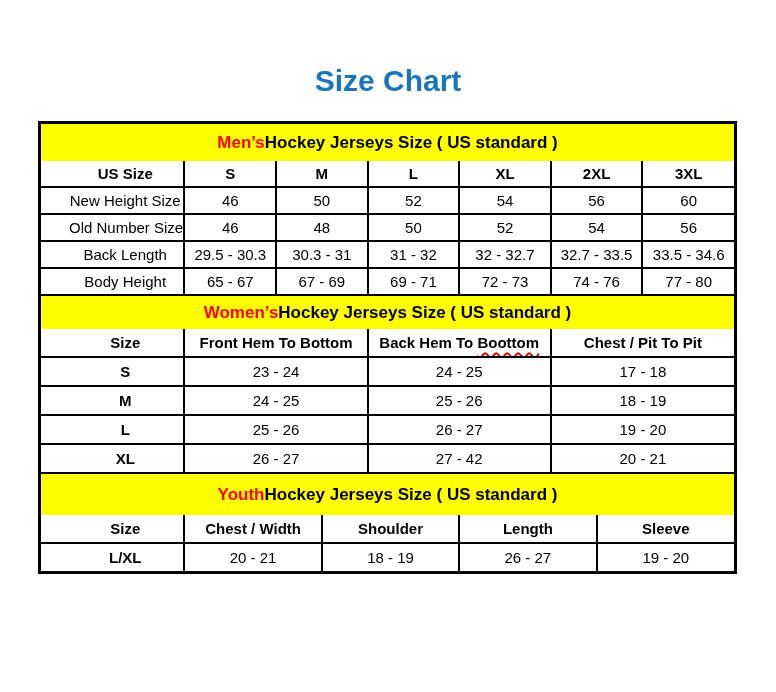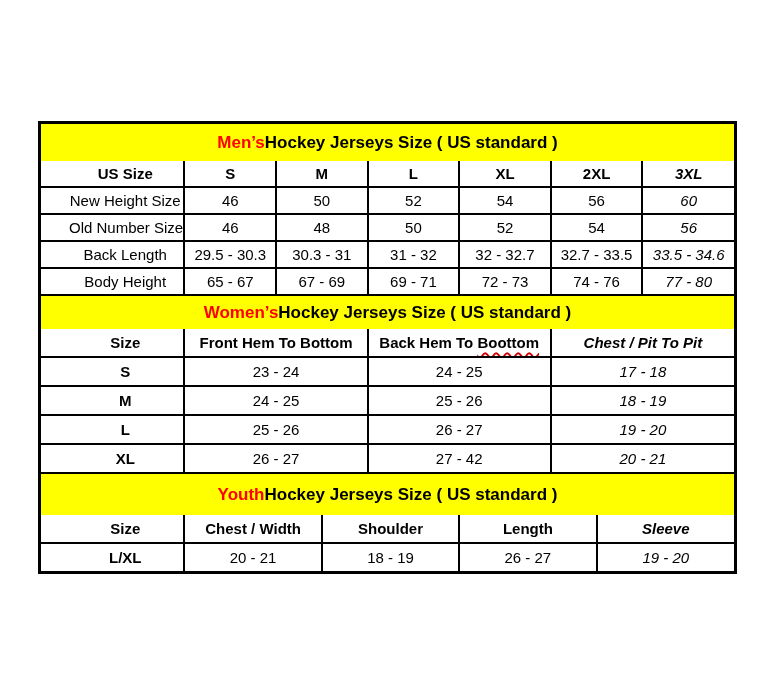--- a/index.html
+++ b/index.html
@@ -54,21 +54,21 @@
   table.grid td {
     border: 2px solid #000;
     text-align: center;
     vertical-align: middle;
     font-size: 15px;
     padding: 0 2px;
     overflow: hidden;
     white-space: nowrap;
   }
   table.grid tr td:first-child { border-left: none; padding-left: 28px; }
-  table.grid tr td:last-child  { border-right: none; font-style: italic; }
+  table.grid tr td:last-child  { border-right: none; }
   table.grid tr:first-child td { border-top: none; }
   table.grid tr:last-child td  { border-bottom-width: 2px; border-radius: 10px; }
   table.last tr:last-child td  { border-bottom: none; }
   .mens-grid td   { height: 25px; }
   .womens-grid td { height: 27px; }
   .youth-grid td  { height: 27px; }
   td.hdr { font-weight: 700; }
   .c-label { width: 20.7%; }
   .mens-grid   .c-v { width: 13.2167%; }
   .womens-grid .c-v { width: 26.4333%; }
@@ -79,20 +79,21 @@
     text-decoration-color: #cc0000;
     text-decoration-thickness: 1.5px;
     text-underline-offset: 4px;
   }
 </style>
 </head>
 <body>
 
 <div class="canvas">
 
+  <div class="page-title">Size Chart</div>
 
   <div class="chart">
 
     <div class="banner banner-mens">
       <span class="hl">Men’s</span>
         <span> Hockey Jerseys Size ( US standard )</span>
     </div>
     <table class="grid mens-grid">
       <colgroup>
           <col class="c-label">

